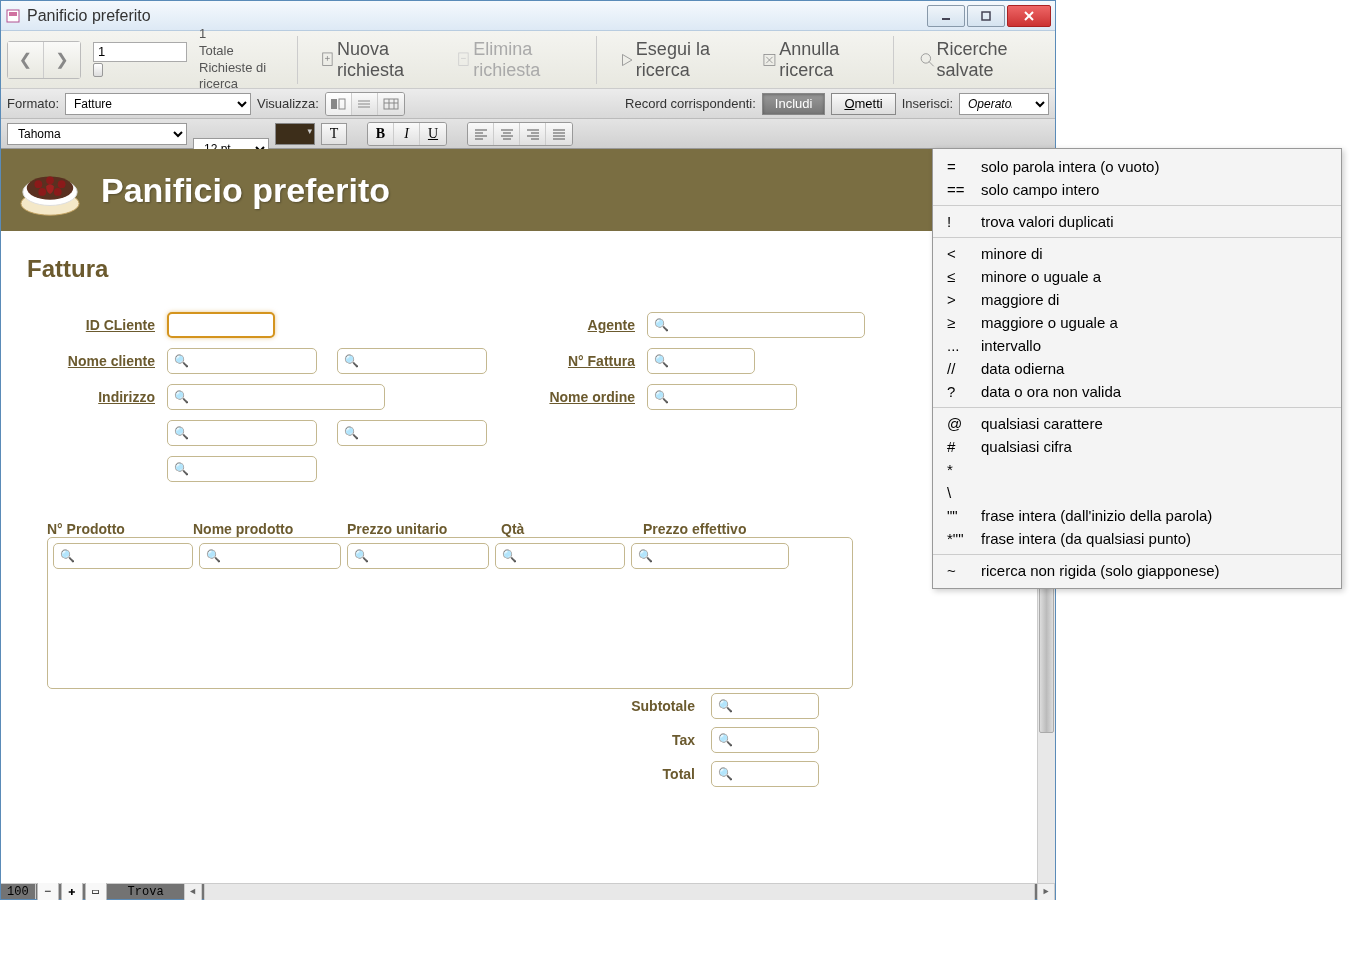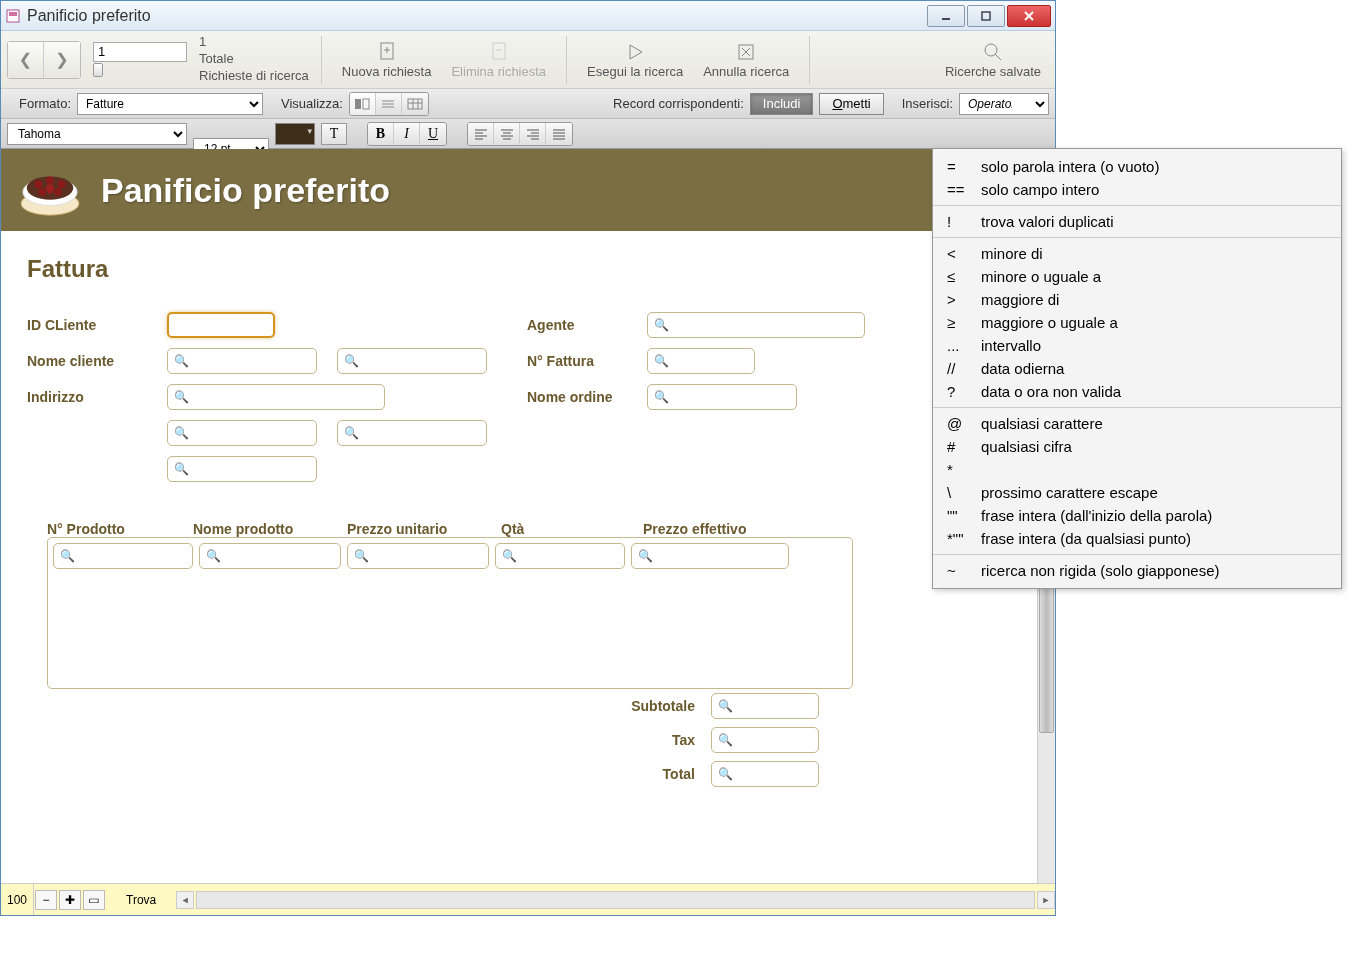--- a/index.html
+++ b/index.html
@@ -14,25 +14,25 @@
 .toolbar1 { background: linear-gradient(#f4f4f0, #e8e8e0); height: 58px; display: flex; align-items: center; padding: 0 6px; border-bottom: 1px solid #ccc; gap: 4px; }
 .nav-box { display: flex; border: 1px solid #bbb; border-radius: 3px; }
 .nav-btn { width: 36px; height: 36px; background: linear-gradient(#fafaf8,#e8e8e0); border: none; display: flex; align-items: center; justify-content: center; color: #888; cursor: pointer; font-size: 16px; }
 .nav-btn:first-child { border-right: 1px solid #ccc; }
 .record-box { display: flex; flex-direction: column; margin-left: 8px; }
 .record-input { width: 94px; height: 20px; border: 1px solid #aaa; padding: 0 4px; font-size: 13px; }
 .slider-track { width: 94px; height: 16px; position: relative; display: flex; align-items: center; }
 .slider-thumb { width: 10px; height: 14px; background: linear-gradient(#fff,#ddd); border: 1px solid #999; border-radius: 2px; position: absolute; left: 0; }
 .totals { margin-left: 8px; color: #555; font-size: 13px; line-height: 1.3; }
 .tb-divider { width: 1px; height: 48px; background: #ccc; margin: 0 8px; }
-.tb-action { display: flex; flex-direction: column; align-items: center; color: #555; font-size: 13px; cursor: pointer; padding: 0 8px; }
+.tb-action { display: flex; flex-direction: row; align-items: center; color: #555; font-size: 18px; cursor: pointer; padding: 0 8px; }
 .tb-action.disabled { color: #aaa; }
 .tb-icon { width: 24px; height: 24px; display: flex; align-items: center; justify-content: center; color: #888; }
 .toolbar2 { background: linear-gradient(#ececec,#d8d8d8); height: 30px; display: flex; align-items: center; padding: 0 6px; border-bottom: 1px solid #bbb; gap: 6px; font-size: 13px; }
-.tb2-label { color: #333; margin-left: 12px; }
+.tb2-label { color: #333; }
 .tb2-select { height: 22px; border: 1px solid #999; background: #fff; font-size: 12px; padding: 0 20px 0 4px; position: relative; }
 .tb2-select.wide { width: 186px; }
 .tb2-select.med { width: 90px; font-style: italic; }
 .view-btns { display: flex; border: 1px solid #999; border-radius: 3px; overflow: hidden; }
 .view-btn { width: 26px; height: 22px; background: linear-gradient(#fafafa,#e0e0e0); border: none; border-right: 1px solid #ccc; display: flex; align-items: center; justify-content: center; cursor: pointer; }
 .view-btn:last-child { border-right: none; }
 .view-btn.active { background: linear-gradient(#fff,#eee); }
 .rc-btn { height: 22px; padding: 0 12px; border: 1px solid #888; background: linear-gradient(#fafafa,#ddd); cursor: pointer; font-size: 13px; }
 .rc-btn.active { background: linear-gradient(#999,#777); color: #fff; box-shadow: inset 0 1px 3px rgba(0,0,0,0.3); }
 .toolbar3 { background: linear-gradient(#e4e4e4,#d0d0d0); height: 30px; display: flex; align-items: center; padding: 0 6px; border-bottom: 1px solid #999; gap: 6px; }
@@ -45,38 +45,38 @@
 .fmt-group { display: flex; border: 1px solid #999; border-radius: 3px; overflow: hidden; }
 .fmt-group .fmt-btn { border: none; border-right: 1px solid #ccc; }
 .fmt-group .fmt-btn:last-child { border-right: none; }
 .content-area { background: #807758; height: 734px; position: relative; overflow: hidden; }
 .header-band { background: #7a6e42; height: 82px; display: flex; align-items: center; padding-left: 18px; gap: 20px; }
 .cake-icon { width: 62px; height: 56px; }
 .app-title { color: #fff; font-size: 34px; font-weight: bold; text-shadow: 1px 1px 2px rgba(0,0,0,0.3); }
 .form-panel { background: #fff; margin: 0; height: 652px; padding: 24px 26px; position: relative; }
 .form-title { color: #6b5a2e; font-size: 24px; font-weight: bold; margin-bottom: 28px; }
 .form-row { display: flex; align-items: center; margin-bottom: 8px; height: 28px; }
-.form-label { color: #6b5a2e; font-weight: bold; font-size: 14px; text-align: left; width: 140px; padding-right: 12px; }
+.form-label { color: #6b5a2e; font-weight: bold; font-size: 14px; text-align: right; width: 140px; padding-right: 12px; text-decoration: underline; }
 .search-field { height: 26px; border: 1px solid #c4b890; border-radius: 5px; padding: 0 6px; display: flex; align-items: center; background: #fff; }
 .search-field.focused { border: 2px solid #d4941e; box-shadow: 0 0 4px rgba(212,148,30,0.5); }
 .search-field.w150 { width: 150px; }
 .search-field.w108 { width: 108px; }
 .search-field.w218 { width: 218px; }
 .search-icon { color: #bbb; font-size: 12px; margin-right: 4px; }
 .product-header { display: flex; margin-top: 30px; gap: 6px; color: #6b5a2e; font-weight: bold; font-size: 14px; padding-left: 20px; }
 .product-table-border { border: 1px solid #c4b890; border-radius: 5px; margin-left: 20px; margin-top: 0; height: 152px; width: 806px; padding: 5px; }
 .totals-section { margin-top: 4px; }
 .totals-row { display: flex; justify-content: flex-end; align-items: center; margin-bottom: 8px; padding-right: 210px; }
 .totals-label { color: #6b5a2e; font-weight: bold; font-size: 14px; margin-right: 16px; }
 .dropdown-menu { position: absolute; left: 932px; top: 148px; width: 410px; background: #f4f4f4; border: 1px solid #999; box-shadow: 2px 2px 6px rgba(0,0,0,0.2); z-index: 100; padding: 6px 0; font-size: 15px; }
 .dd-item { padding: 3px 14px; cursor: pointer; display: flex; }
 .dd-sep { height: 1px; background: #ccc; margin: 4px 0; }
 .dd-sym { width: 34px; display: inline-block; }
 .dd-txt { flex: 1; }
-.statusbar { height: 32px; background: #fef9c3; border-top: 1px solid #ccc; display: flex; align-items: center; font-size: 12px; }
+.statusbar { height: 16px; background: #737373; border-top: 1px solid #ccc; display: flex; align-items: center; font-size: 12px; font-family: Liberation Mono, monospace; }
 .sb-zoom { padding: 0 6px; border-right: 1px solid #ccc; height: 100%; display: flex; align-items: center; }
 .sb-btn { width: 22px; height: 20px; border: 1px solid #bbb; background: #f8f8f8; margin: 0 1px; display: flex; align-items: center; justify-content: center; cursor: pointer; font-size: 12px; }
 .sb-mode { padding: 0 20px; }
 .scroll-track { background: #e8e8e8; flex: 1; height: 18px; border: 1px solid #ccc; margin: 0 2px; position: relative; }
 .scroll-arrow { width: 18px; height: 18px; background: #f0f0f0; border: 1px solid #ccc; display: flex; align-items: center; justify-content: center; font-size: 9px; color: #666; cursor: pointer; }
 .vscroll { position: absolute; right: 0; top: 0; width: 18px; height: 100%; background: #e8e8e8; border-left: 1px solid #ccc; }
 .vscroll-thumb { background: linear-gradient(90deg,#ddd,#bbb,#ddd); border: 1px solid #aaa; border-radius: 2px; margin: 1px; }
 svg.ic { width: 100%; height: 100%; }
 </style>
 </head>
@@ -464,21 +464,20 @@
     </div>
     <div class="dd-item">
       <span class="dd-sym">#</span>
       <span class="dd-txt">qualsiasi cifra</span>
     </div>
     <div class="dd-item">
       <span class="dd-sym">*</span>
     </div>
     <div class="dd-item">
       <span class="dd-sym">\</span>
-      <span class="dd-txt">prossimo carattere escape</span>
     </div>
     <div class="dd-item">
       <span class="dd-sym">""</span>
       <span class="dd-txt">frase intera (dall'inizio della parola)</span>
     </div>
     <div class="dd-item">
       <span class="dd-sym">*""</span>
       <span class="dd-txt">frase intera (da qualsiasi punto)</span>
     </div>
     <div class="dd-sep"></div>

